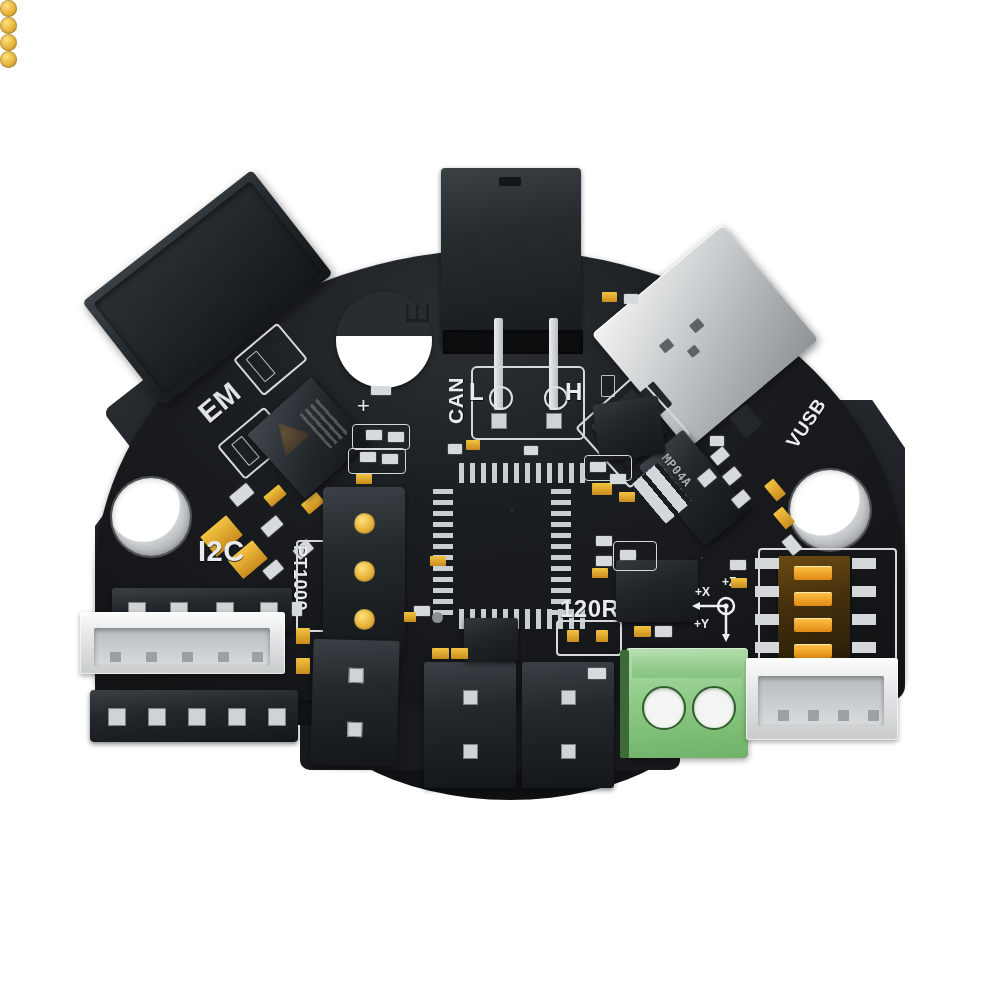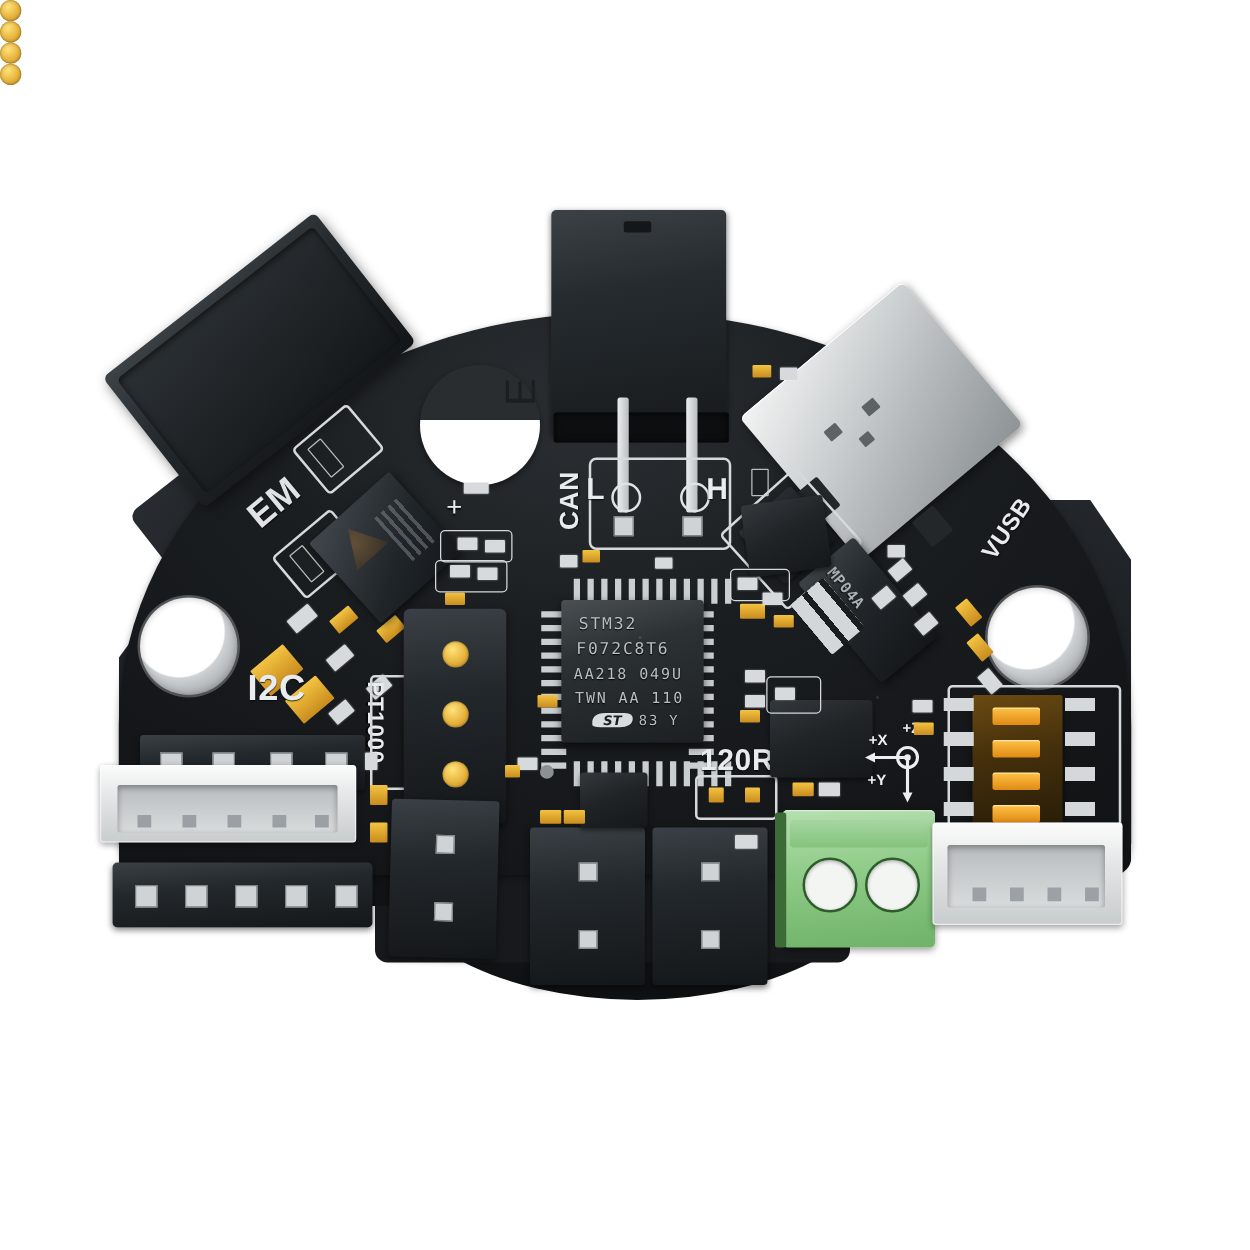--- a/index.html
+++ b/index.html
@@ -273,33 +273,20 @@
     <div class="pin" style="width:20px;height:5px;"></div>
       <div class="pin" style="width:20px;height:5px;"></div>
     <div class="pin" style="width:20px;height:5px;"></div>
       <div class="pin" style="width:20px;height:5px;"></div>
     <div class="pin" style="width:20px;height:5px;"></div>
       <div class="pin" style="width:20px;height:5px;"></div>
     <div class="pin" style="width:20px;height:5px;"></div>
       <div class="pin" style="width:20px;height:5px;"></div>
     <div class="pin" style="width:20px;height:5px;"></div>
       <div class="pin" style="width:20px;height:5px;"></div>
-  </div>
-  <div id="mcu" class="part" style="left:449px;top:480px;width:114px;height:114px;">
-    <div class="mcu-txt" style="left:14px;top:12px;">STM32</div>
-    <div class="mcu-txt" style="left:12px;top:32px;">F072C8T6</div>
-    <div class="mcu-txt" style="left:10px;top:52px;font-size:12px;">AA218 049U</div>
-    <div class="mcu-txt" style="left:11px;top:71px;font-size:12px;">TWN AA 110</div>
-    <div class="mcu-txt" style="left:62px;top:90px;font-size:11px;">83 Y</div>
-    <div style="position:absolute;left:22px;top:86px;width:38px;height:20px;">
-      <svg viewBox="0 0 40 20" width="38" height="20">
-        <path d="M3 14 Q2 4 14 4 L30 4 Q38 4 37 10 Q36 16 26 16 L10 16 Q3 16 3 14 Z" fill="#d7dcdf"></path>
-        <text x="20" y="14" font-size="11" font-family="DejaVu Sans" fill="#1a1d1f" text-anchor="middle" font-style="italic" font-weight="bold">ST</text>
-      </svg>
-    </div>
   </div>
   <div class="part" style="left:432px;top:612px;width:11px;height:11px;border-radius:50%;background:#8b9094;"></div>
 
   <div class="silk" style="left:198px;top:535px;font-size:29px;">I2C</div>
   <div class="conn-black" style="position:absolute;left:112px;top:588px;width:180px;height:44px;">
     <div class="pad-sq" style="position:absolute;left:16px;top:14px;width:16px;height:16px;"></div>
     <div class="pad-sq" style="position:absolute;left:58px;top:14px;width:16px;height:16px;"></div>
     <div class="pad-sq" style="position:absolute;left:104px;top:14px;width:16px;height:16px;"></div>
     <div class="pad-sq" style="position:absolute;left:148px;top:14px;width:16px;height:16px;"></div>
   </div>

